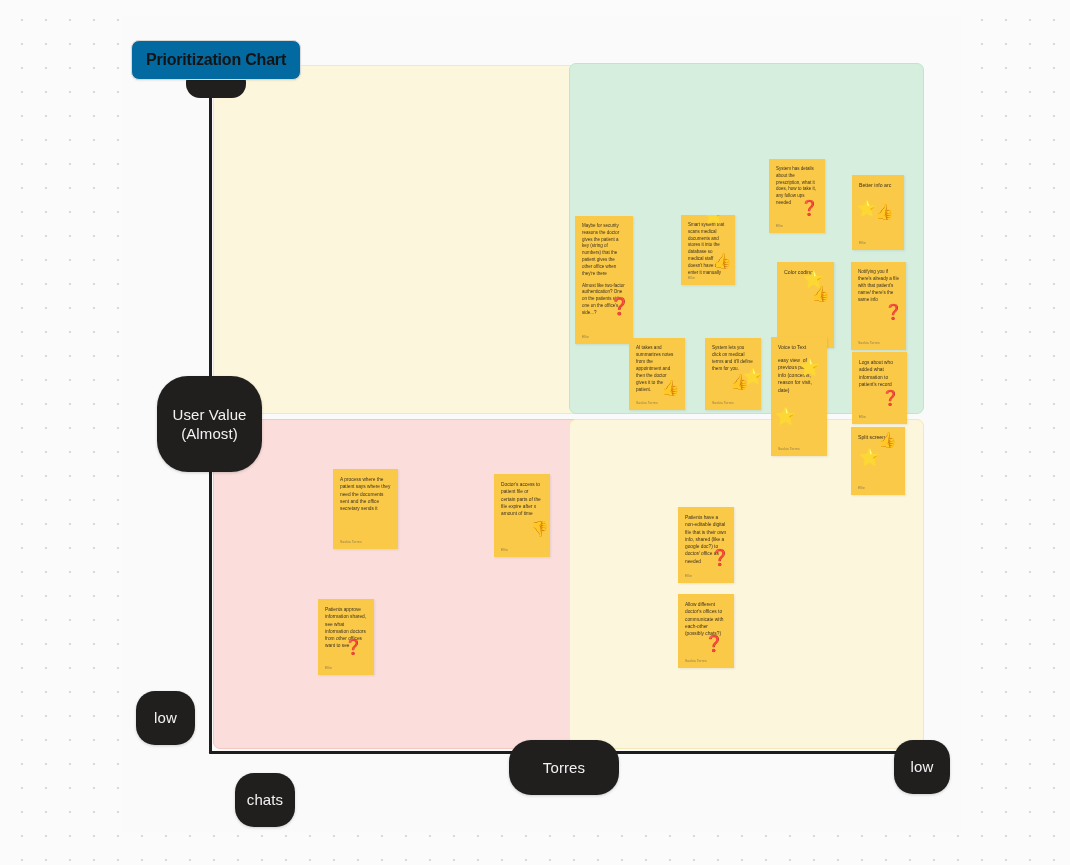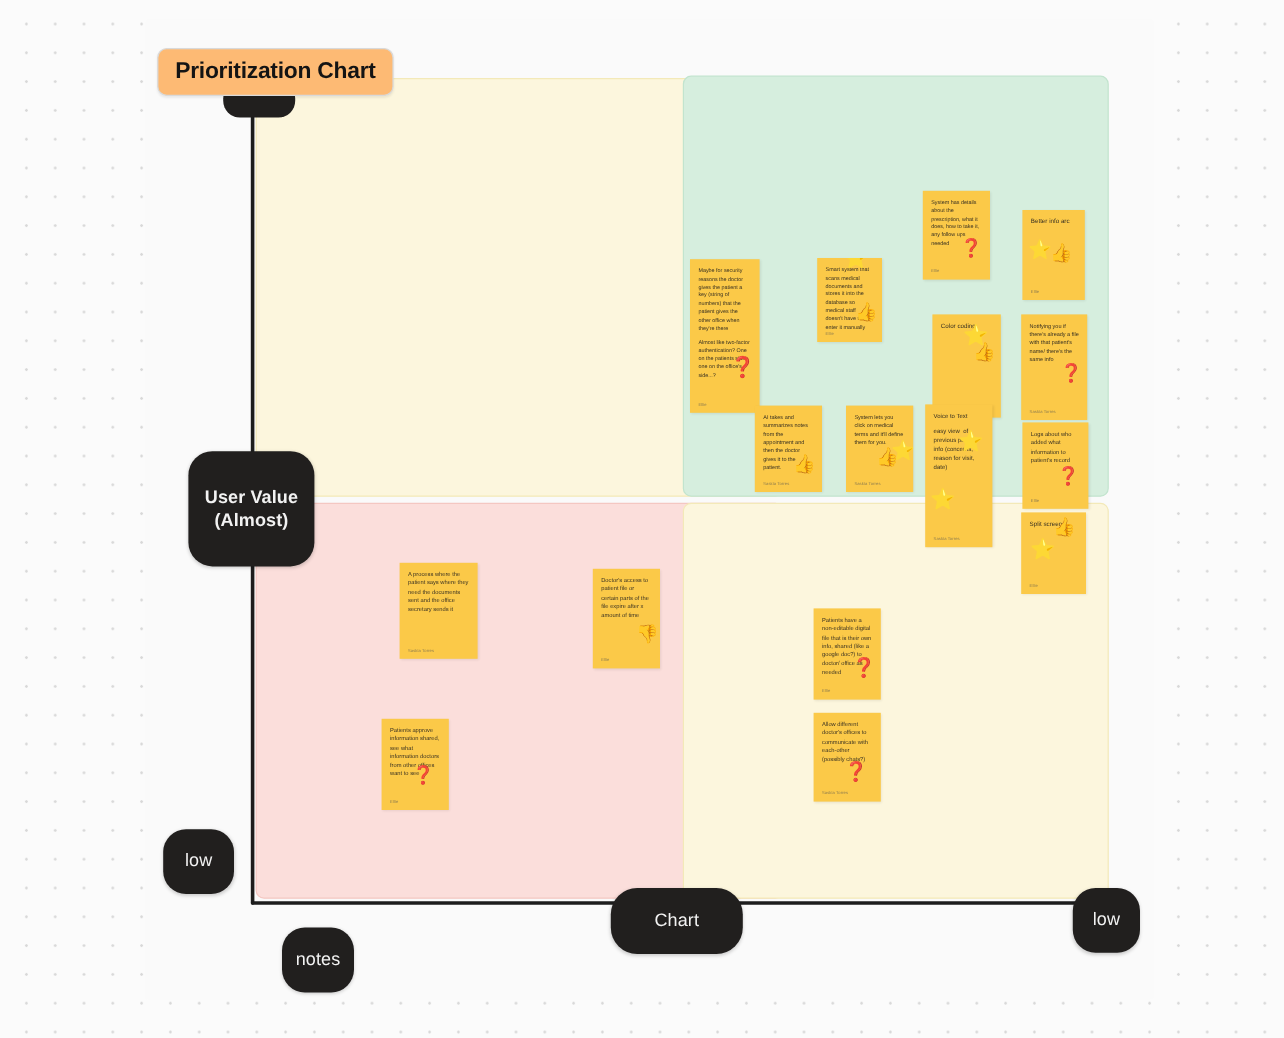--- a/index.html
+++ b/index.html
@@ -33,33 +33,33 @@
   #axis-y{position:absolute;left:88px;top:44px;width:3px;height:694px;background:#1d1d1d;border-radius:2px;}
   #axis-x{position:absolute;left:88px;top:735px;width:730px;height:3px;background:#1d1d1d;border-radius:2px;}
 
   
   .pill{
     position:absolute;background:#211f1e;color:#f2f2f2;
     border-radius:16px;display:flex;align-items:center;justify-content:center;
     text-align:center;line-height:1.28;letter-spacing:.1px;
     box-shadow:0 1px 3px rgba(0,0,0,.18);
   }
-  #pill-uservalue{left:36px;top:360px;width:105px;height:96px;font-size:15px;border-radius:20px;flex-direction:column;font-weight:bold;}
+  #pill-uservalue{left:36px;top:360px;width:105px;height:96px;font-size:15px;border-radius:31px;flex-direction:column;}
   #pill-uservalue span{display:block;}
   #pill-low-left{left:15px;top:675px;width:59px;height:54px;font-size:15px;border-radius:19px;}
   #pill-high{left:114px;top:757px;width:60px;height:54px;font-size:15px;border-radius:19px;}
   #pill-effort{left:388px;top:724px;width:110px;height:55px;font-size:15px;border-radius:22px;}
   #pill-low-right{left:773px;top:724px;width:56px;height:54px;font-size:15px;border-radius:19px;}
 
   
   #title-chip{
     position:absolute;left:10px;top:24px;height:38px;
-    background:#fdba74;border:1px solid #d9d9d9;border-radius:8px;
+    background:#0369a1;border:1px solid #d9d9d9;border-radius:8px;
     display:flex;align-items:center;padding:0 14px;
-    font-size:19px;font-weight:700;color:#141414;letter-spacing:-.2px;
+    font-size:16px;font-weight:700;color:#141414;letter-spacing:-.2px;
     box-shadow:0 1px 2px rgba(0,0,0,.07);
     z-index:40;white-space:nowrap;
   }
   
   #axis-cap{position:absolute;left:65px;top:52px;width:60px;height:30px;background:#211f1e;border-radius:14px;z-index:30;}
 
   
   .note{
     position:absolute;box-sizing:border-box;
     background:#fbc948;
@@ -90,22 +90,22 @@
 
   <div id="axis-y"></div>
   <div id="axis-x"></div>
   <div id="axis-cap"></div>
 
   <div class="pill" id="pill-uservalue">
     <span>User Value</span>
     <span>(Almost)</span>
   </div>
   <div class="pill" id="pill-low-left">low</div>
-  <div class="pill" id="pill-high">notes</div>
-  <div class="pill" id="pill-effort">Chart</div>
+  <div class="pill" id="pill-high">chats</div>
+  <div class="pill" id="pill-effort">Torres</div>
   <div class="pill" id="pill-low-right">low</div>
 
   <div id="title-chip">Prioritization Chart</div>
 
   <div id="notes-layer">
       <div class="note" style="left: 454px; top: 200px; width: 58px; height: 128px; font-size: 4.5px; background: rgb(251, 201, 72);">
         <div class="body">Maybe for security reasons the doctor gives the patient a key (string of numbers) that the patient gives the other office when they're there</div>
         <div class="body2">Almost like two-factor authentication? One on the patients side, one on the office's side...?</div>
         <div class="author">Ellie</div>
         <span class="rx" style="left: 34px; top: 82px; font-size: 17px; color: rgb(232, 71, 42);">❓</span>

